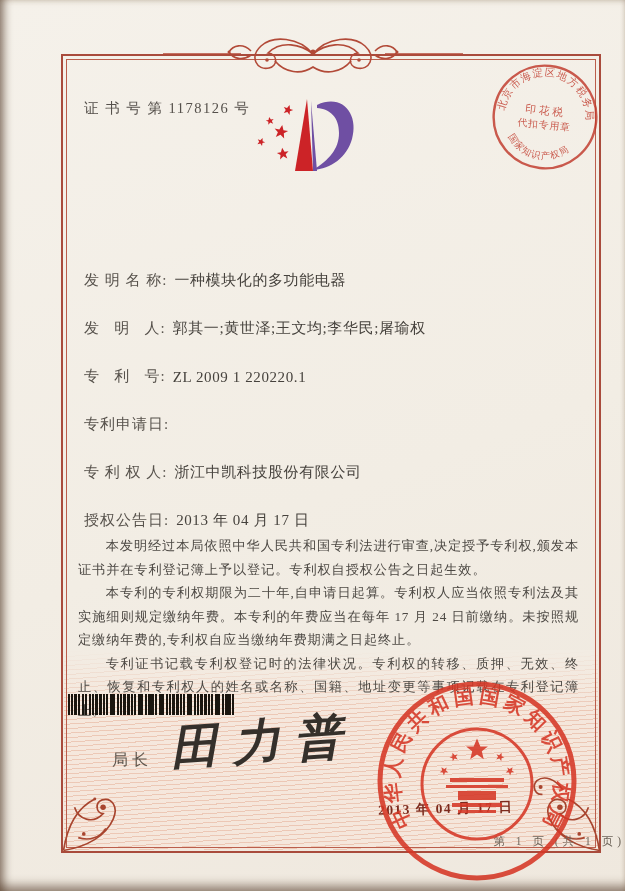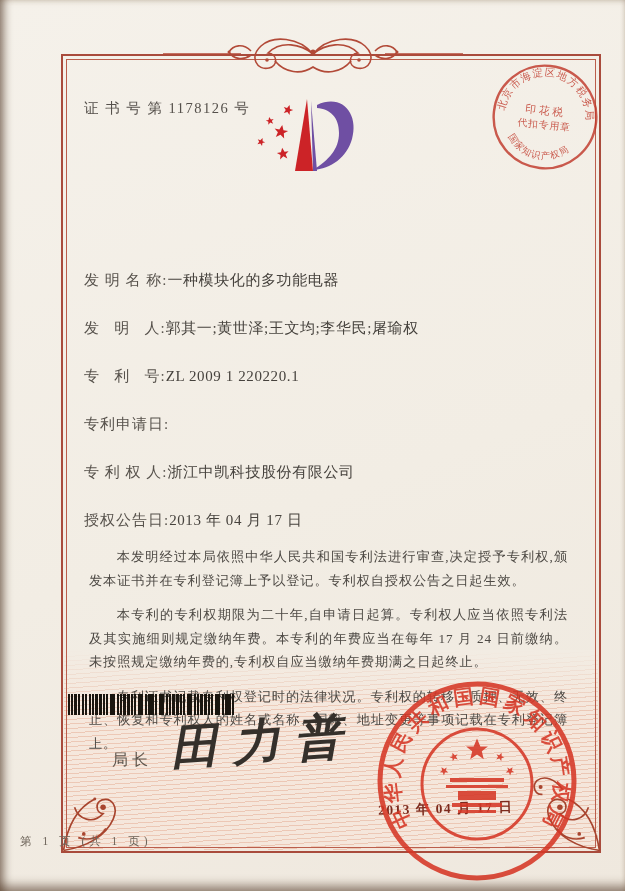--- a/index.html
+++ b/index.html
@@ -26,37 +26,37 @@
   .ornament-top{position:absolute;top:31px;left:50%;transform:translateX(-50%);width:300px;height:46px;z-index:2;}
   .corner{position:absolute;width:92px;height:92px;z-index:2;}
   .corner-bl{left:58px;bottom:35px;}
   .corner-br{right:20px;bottom:35px;transform:scaleX(-1);}
   .cert-no{position:absolute;left:84px;top:99px;font-size:14.5px;color:#55504b;letter-spacing:1.5px;z-index:3;}
   .logo{position:absolute;left:251px;top:91px;width:108px;height:92px;z-index:3;}
   .tax-stamp{position:absolute;left:489px;top:61px;width:112px;height:112px;opacity:.82;transform:rotate(6deg);z-index:3;}
   .title{position:absolute;top:184px;left:0;right:0;text-align:center;font-size:35px;font-weight:500;
     color:#3b3b3b;letter-spacing:22px;text-indent:22px;z-index:3;}
   .fields{position:absolute;left:84px;top:271px;width:480px;z-index:3;}
-  .field-row{display:flex;align-items:center;margin-bottom:29px;font-size:15px;color:#46423d;}
+  .field-row{display:flex;align-items:flex-end;margin-bottom:29px;font-size:15px;color:#46423d;}
   .field-label{white-space:pre;color:#57524c;letter-spacing:1px;}
-  .field-value{margin-left:0;letter-spacing:.6px;}
+  .field-value{margin-left:7px;letter-spacing:.6px;}
   .paragraphs{position:absolute;left:78px;right:46px;top:534px;font-size:13.2px;line-height:1.78;
     color:#4d4944;text-align:justify;letter-spacing:.9px;z-index:3;}
-  .paragraphs p{margin:11px;text-indent:2.1em;}
+  .paragraphs p{margin:0;text-indent:2.1em;}
   .barcode{position:absolute;left:68px;top:694px;width:166px;height:21px;z-index:3;
     background:repeating-linear-gradient(90deg,#1a150f 0 2px,transparent 2px 3.5px),
                repeating-linear-gradient(90deg,#1a150f 0 1px,transparent 1px 5.5px),
                repeating-linear-gradient(90deg,rgba(26,21,15,.85) 0 1.5px,transparent 1.5px 7px);}
   .sig-label{position:absolute;left:112px;top:750px;font-size:16px;color:#5c544b;letter-spacing:4px;z-index:3;font-family:Liberation Mono, monospace;}
   .sig-name{position:absolute;left:170px;top:710px;font-size:48px;font-style:italic;font-weight:bold;
     color:#35302b;transform:rotate(-4deg);letter-spacing:14px;z-index:3;font-family:"DejaVu Serif",serif;}
   .seal{position:absolute;left:374px;top:678px;width:206px;height:206px;opacity:.88;z-index:4;}
   .seal-date{position:absolute;left:378px;top:800px;font-size:13.5px;font-weight:bold;color:#7d2a1d;
     letter-spacing:1.5px;transform:rotate(-1.5deg);z-index:3;}
-  .footer{position:absolute;left:0;right:0;top:834px;text-align:left;font-size:11.5px;
+  .footer{position:absolute;left:0;right:0;top:834px;text-align:right;font-size:11.5px;
     color:#6e655a;letter-spacing:4px;z-index:3;padding-left:20px;}
 </style>
 </head>
 <body>
 
 <div class="page">
 
   <div class="guilloche"></div>
 
   <div class="frame"></div>

